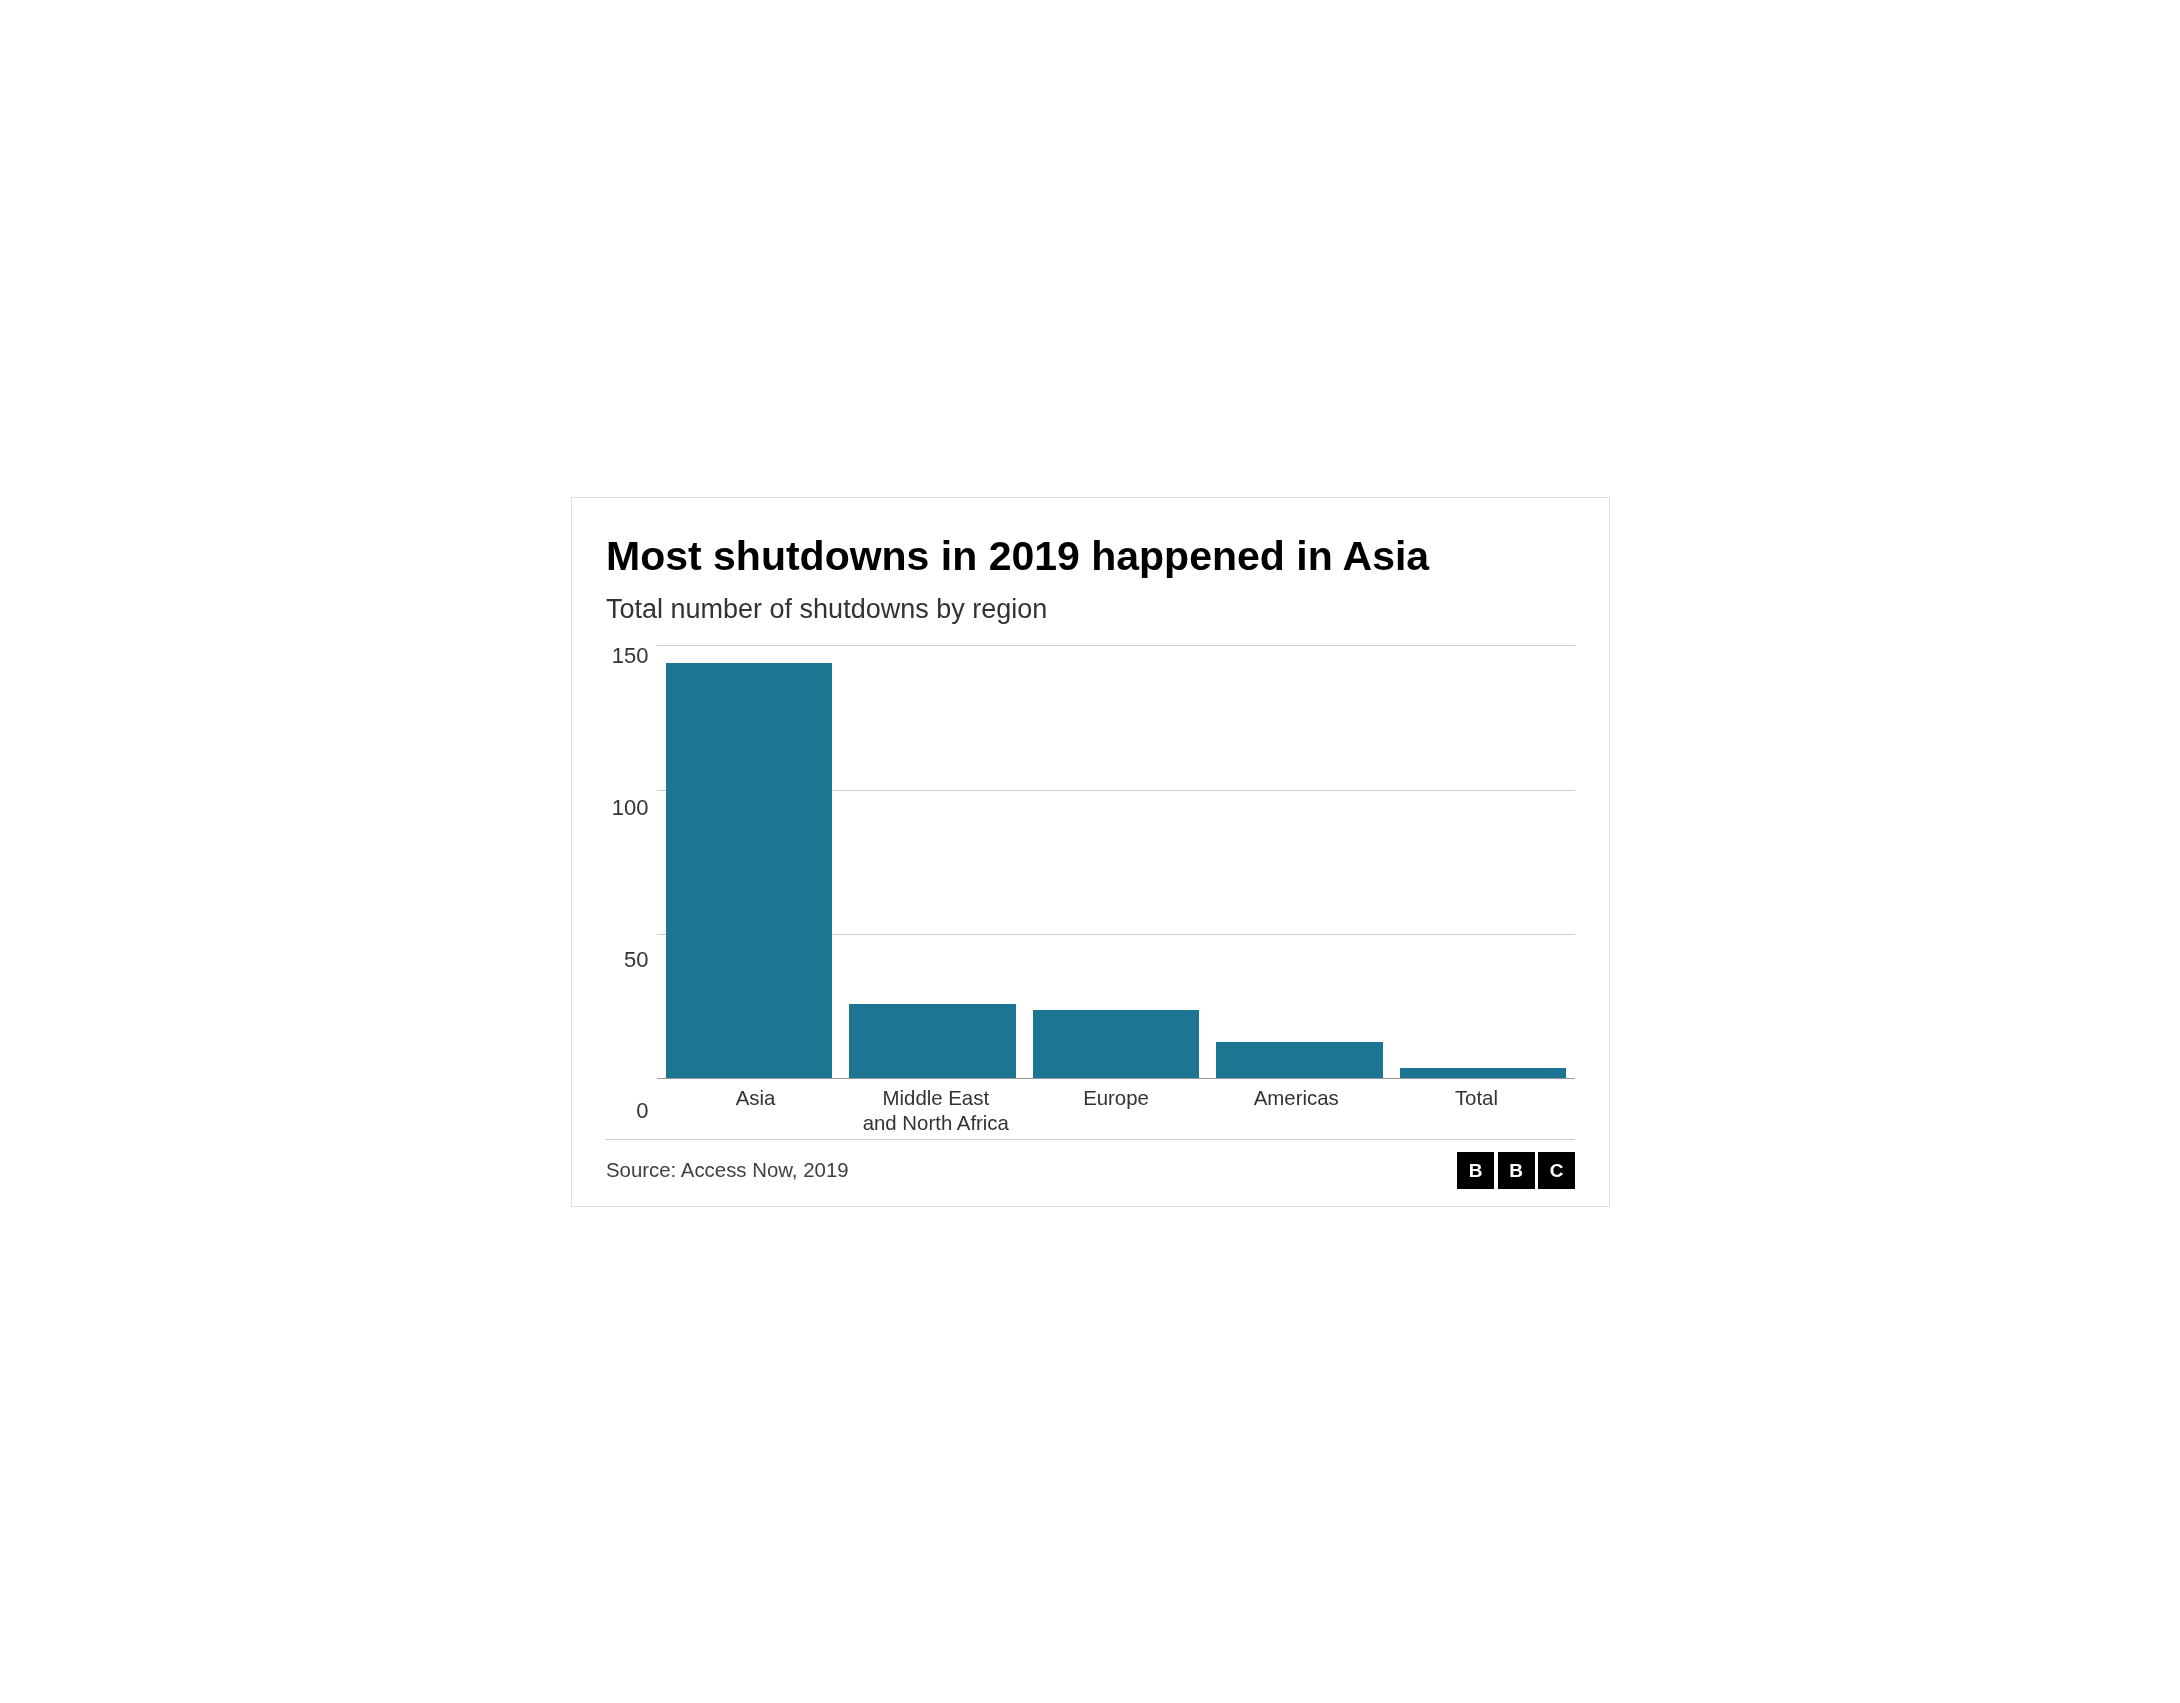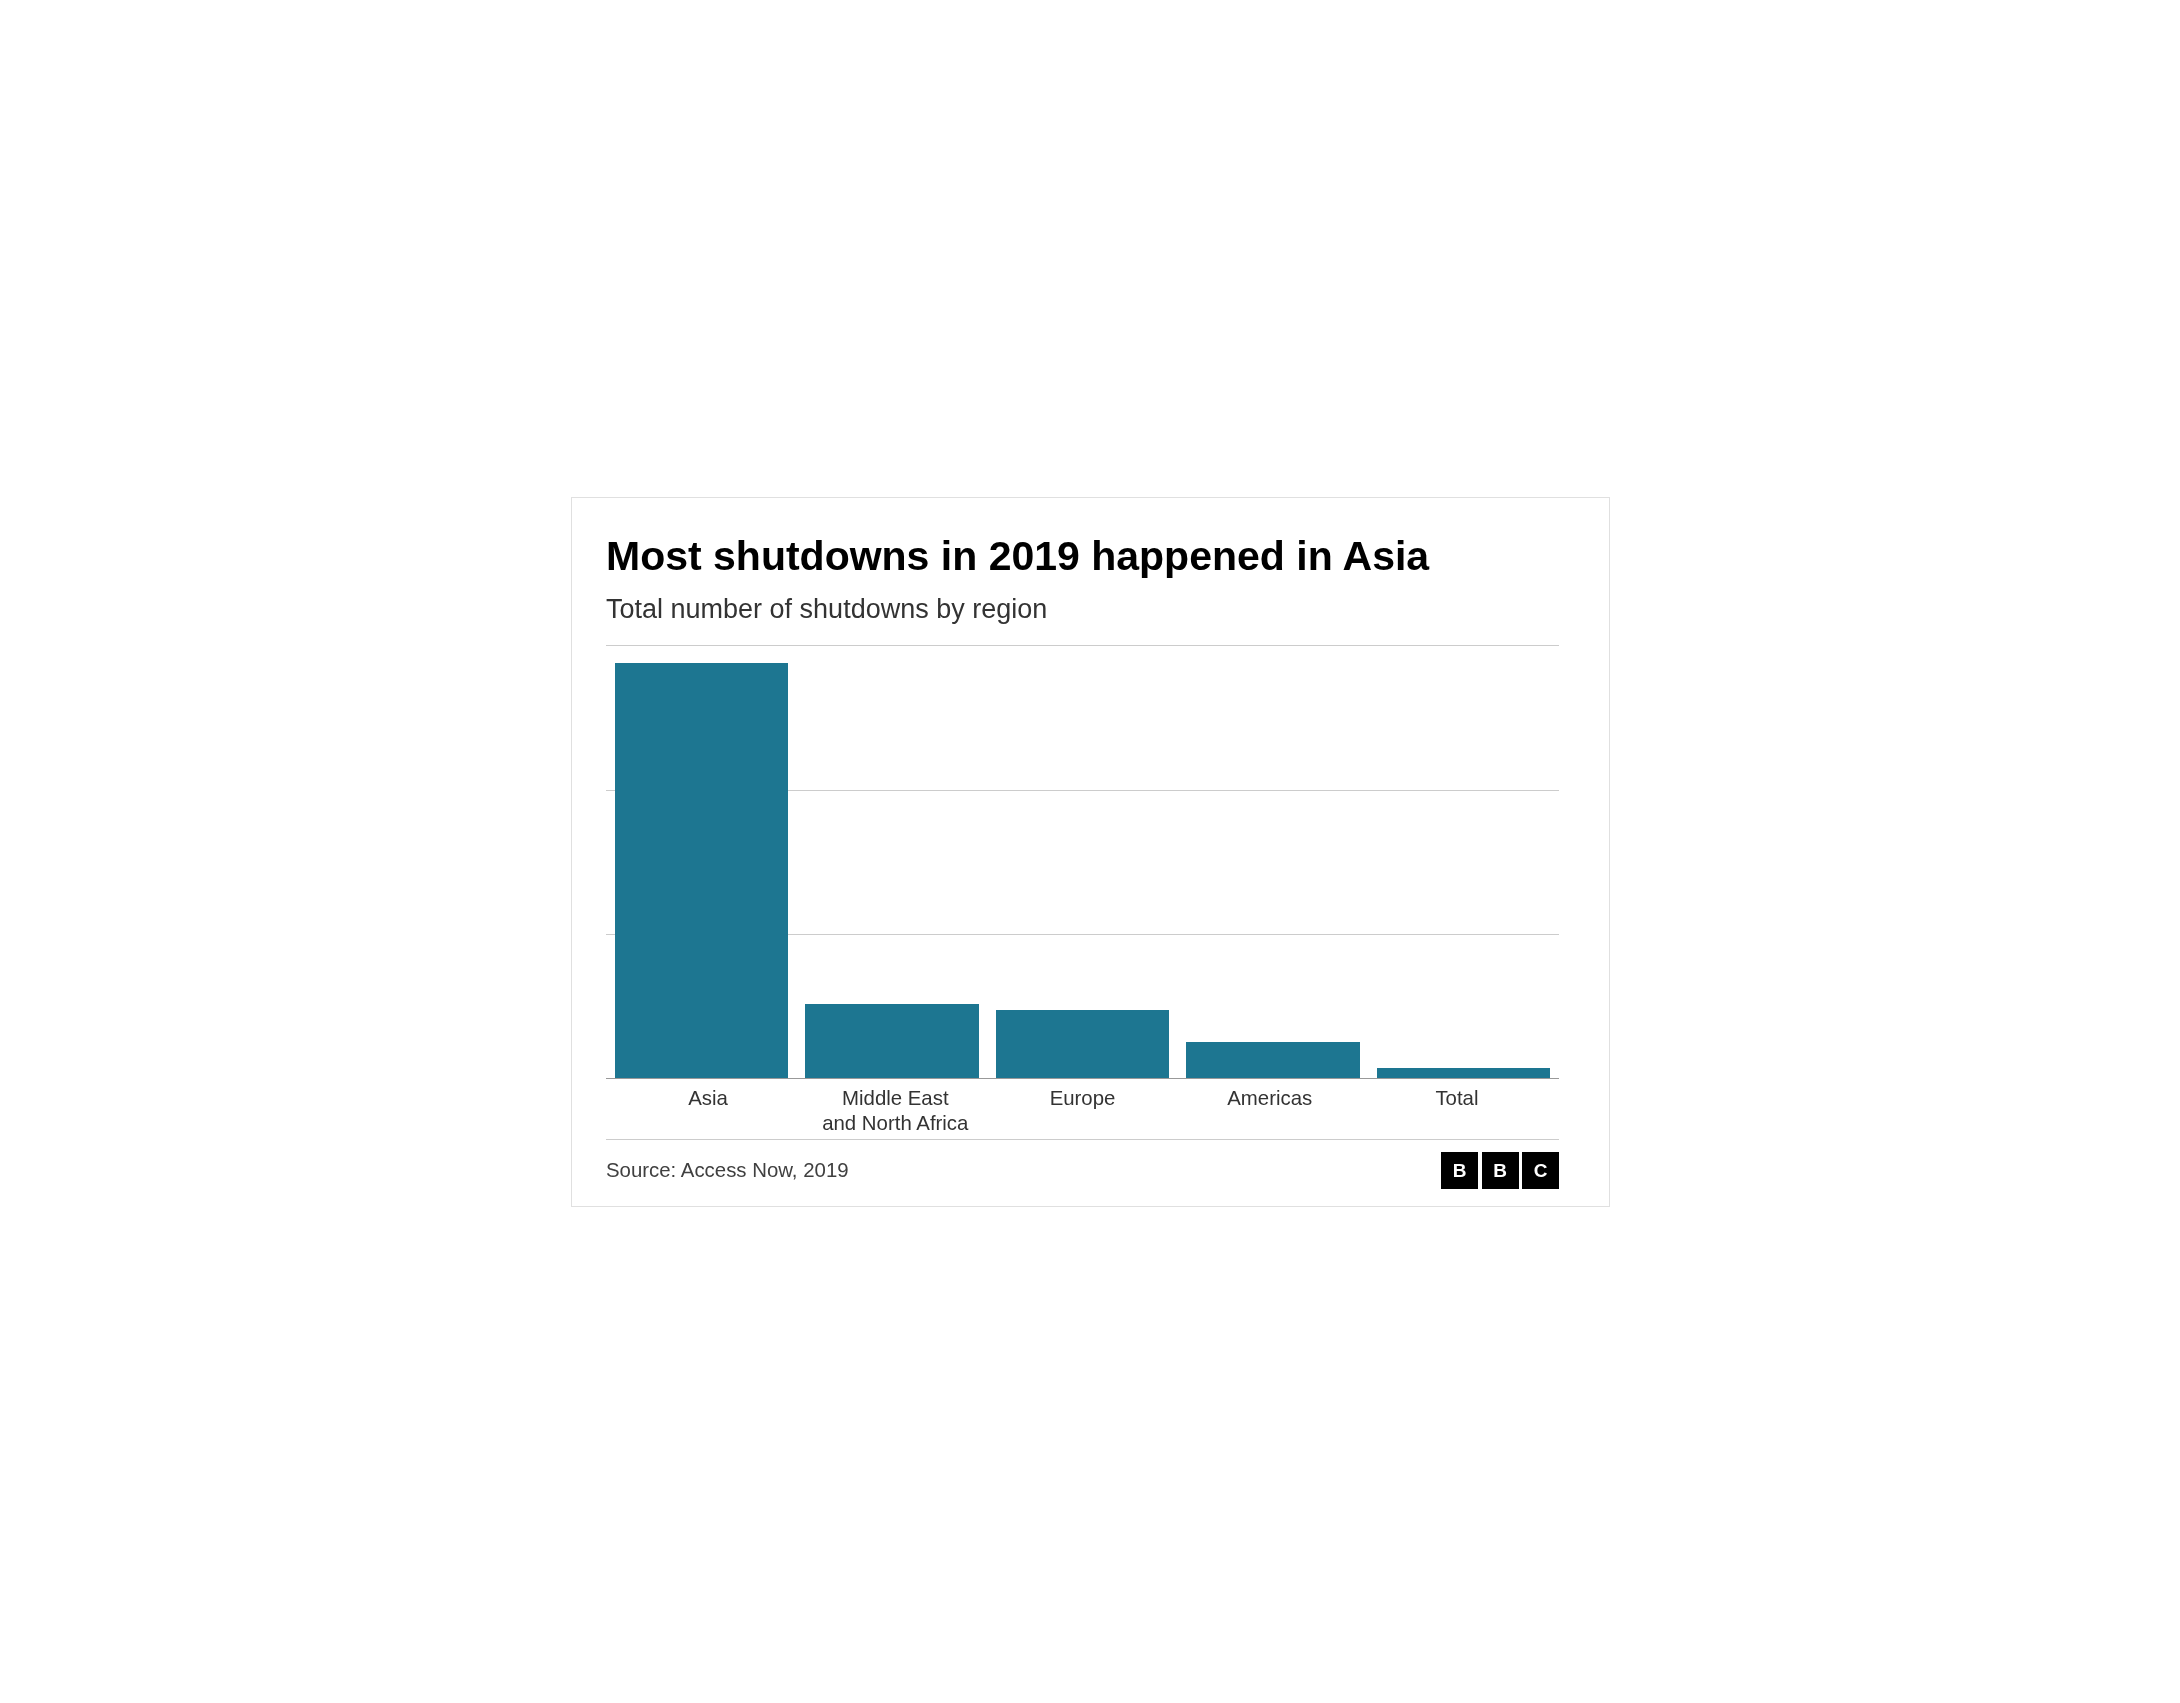--- a/index.html
+++ b/index.html
@@ -10,21 +10,21 @@
       width: 2181px;
       height: 1704px;
       display: flex;
       align-items: center;
       justify-content: center;
     }
 
     .chart-container {
       width: 1039px;
       background: #ffffff;
-      padding: 34px 50px 17px 34px;
+      padding: 34px 34px 17px 34px;
       border: 0.9px solid #e0e0e0;
     }
 
     .chart-title {
       font-size: 41px;
       font-weight: 700;
       color: #000000;
       line-height: 1.2;
       margin-bottom: 13.6px;
     }
@@ -181,20 +181,26 @@
   </style>
 </head>
 <body>
 
 <div class="chart-container">
   <div class="chart-title">Most shutdowns in 2019 happened in Asia</div>
   <div class="chart-subtitle">Total number of shutdowns by region</div>
 
   <div class="chart-area">
 
+    <div class="y-axis">
+      <span class="y-label">150</span>
+      <span class="y-label">100</span>
+      <span class="y-label">50</span>
+      <span class="y-label">0</span>
+    </div>
 
     <div class="bars-area">
 
       <div class="gridlines">
         <div class="gridline"></div>
         <div class="gridline"></div>
         <div class="gridline"></div>
         <div class="gridline" style="margin-bottom:0;"></div>
       </div>
 

